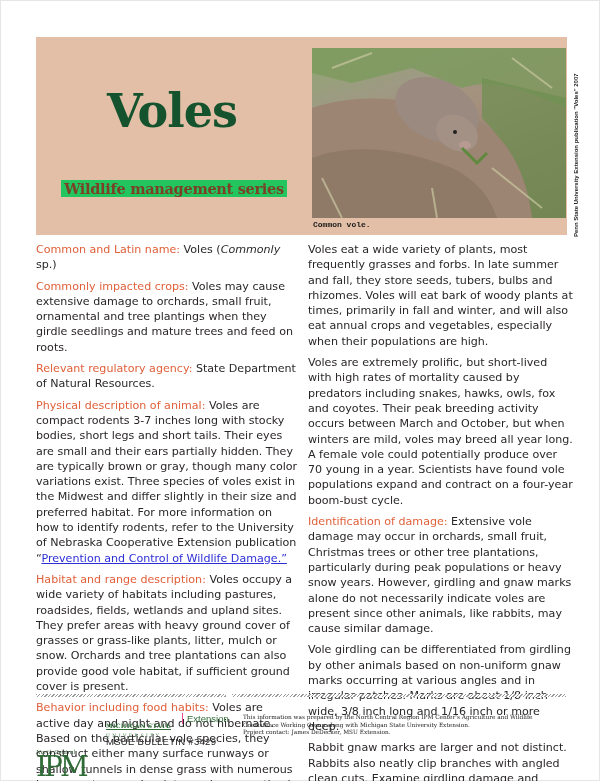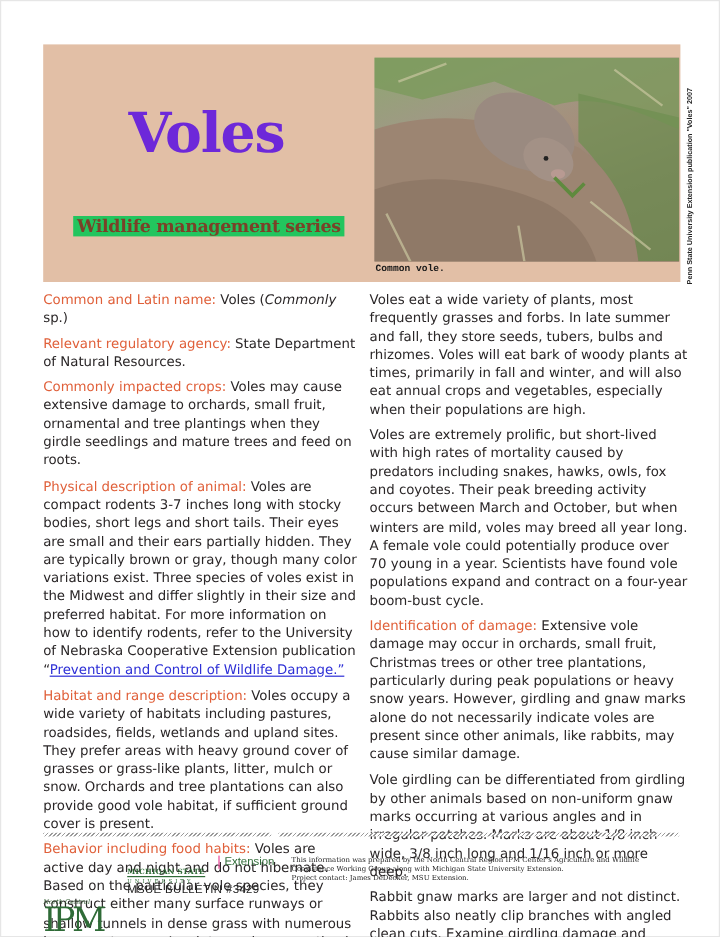--- a/index.html
+++ b/index.html
@@ -8,21 +8,21 @@
     font-family: "DejaVu Sans", sans-serif; color: #231f20;
   }
   .page-border { position: absolute; left: 0; top: 0; width: 598px; height: 779px; border: 1px solid #e6e6e6; }
   .header-box {
     position: absolute; left: 36px; top: 37px; width: 531px; height: 198px;
     background: #e2bfa6;
   }
   .title {
     position: absolute; left: 72px; top: 88px; width: 200px; text-align: center;
     font-family: "DejaVu Serif", serif; font-weight: bold; font-size: 46px; letter-spacing: -1px;
-    color: #6d28d9; line-height: 1;
+    color: #14532d; line-height: 1;
   }
   .subtitle {
     position: absolute; left: 50px; top: 180px; width: 248px; text-align: center;
     font-family: "DejaVu Serif", serif; font-weight: bold; font-size: 14.5px; line-height: 18px;
     color: #7a4128; letter-spacing: -0.3px;
   }
   .subtitle span { background: #22c55e; padding: 0 3px; box-decoration-break: clone; -webkit-box-decoration-break: clone; }
   .photo {
     position: absolute; left: 312px; top: 48px; width: 254px; height: 170px; overflow: hidden;
     background: linear-gradient(160deg, #8ea870 0%, #9e9a83 25%, #a58f7c 45%, #8e7b6b 70%, #7f6d5d 100%);
@@ -89,24 +89,24 @@
 </div>
 
 <div class="caption">Common vole.</div>
 <div class="credit">Penn State University Extension publication "Voles" 2007</div>
 
 <div class="col col-left">
   <p>
     <span class="lbl">Common and Latin name:</span><span> Voles (</span><i>Commonly</i><span> sp.)</span>
   </p>
   <p>
-    <span class="lbl">Relevant regulatory agency:</span><span> State Department of Natural Resources.</span>
+    <span class="lbl">Commonly impacted crops:</span><span> Voles may cause extensive damage to orchards, small fruit, ornamental and tree plantings when they girdle seedlings and mature trees and feed on roots.</span>
   </p>
   <p>
-    <span class="lbl">Commonly impacted crops:</span><span> Voles may cause extensive damage to orchards, small fruit, ornamental and tree plantings when they girdle seedlings and mature trees and feed on roots.</span>
+    <span class="lbl">Relevant regulatory agency:</span><span> State Department of Natural Resources.</span>
   </p>
   <p>
     <span class="lbl">Physical description of animal:</span><span> Voles are compact rodents 3-7 inches long with stocky bodies, short legs and short tails. Their eyes are small and their ears partially hidden. They are typically brown or gray, though many color variations exist. Three species of voles exist in the Midwest and differ slightly in their size and preferred habitat. For more information on how to identify rodents, refer to the University of Nebraska Cooperative Extension publication “</span><a class="link" href="#">Prevention and Control of Wildlife Damage.”</a>
   </p>
   <p>
     <span class="lbl">Habitat and range description:</span><span> Voles occupy a wide variety of habitats including pastures, roadsides, fields, wetlands and upland sites. They prefer areas with heavy ground cover of grasses or grass-like plants, litter, mulch or snow. Orchards and tree plantations can also provide good vole habitat, if sufficient ground cover is present.</span>
   </p>
   <p>
     <span class="lbl">Behavior including food habits:</span><span> Voles are active day and night and do not hibernate. Based on the particular vole species, they construct either many surface runways or shallow tunnels in dense grass with numerous burrow entrances. In winter, voles are active in runways under the snow.</span>
   </p>

